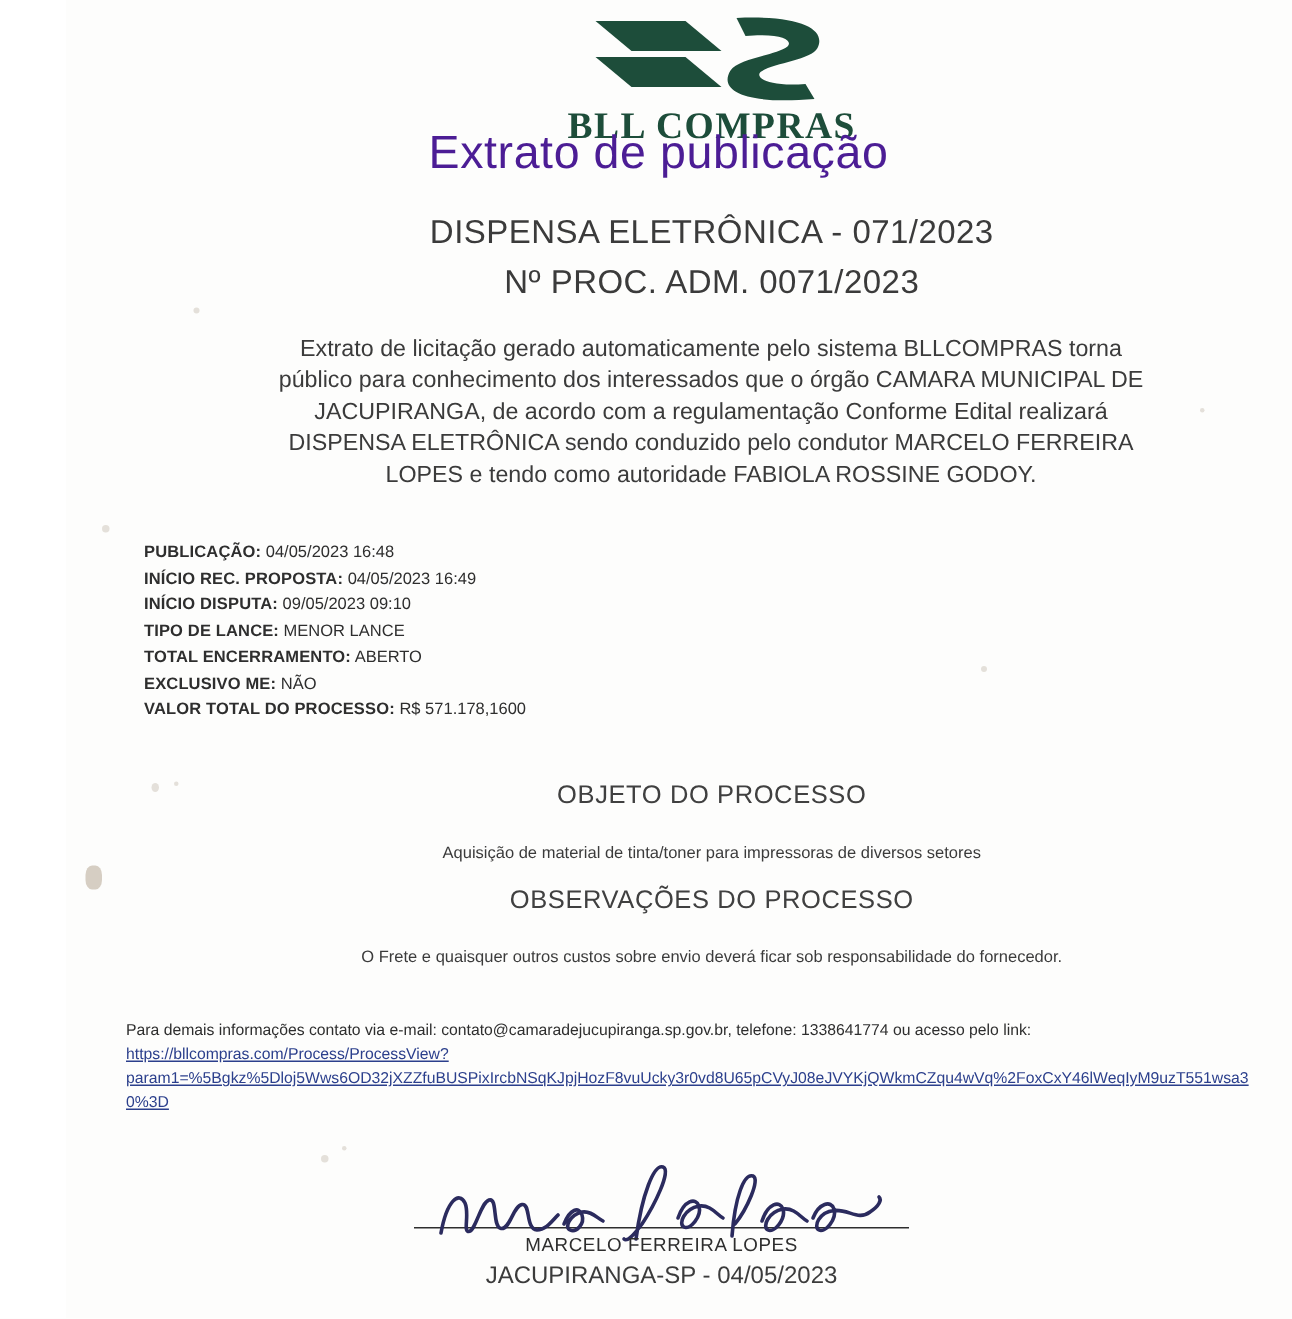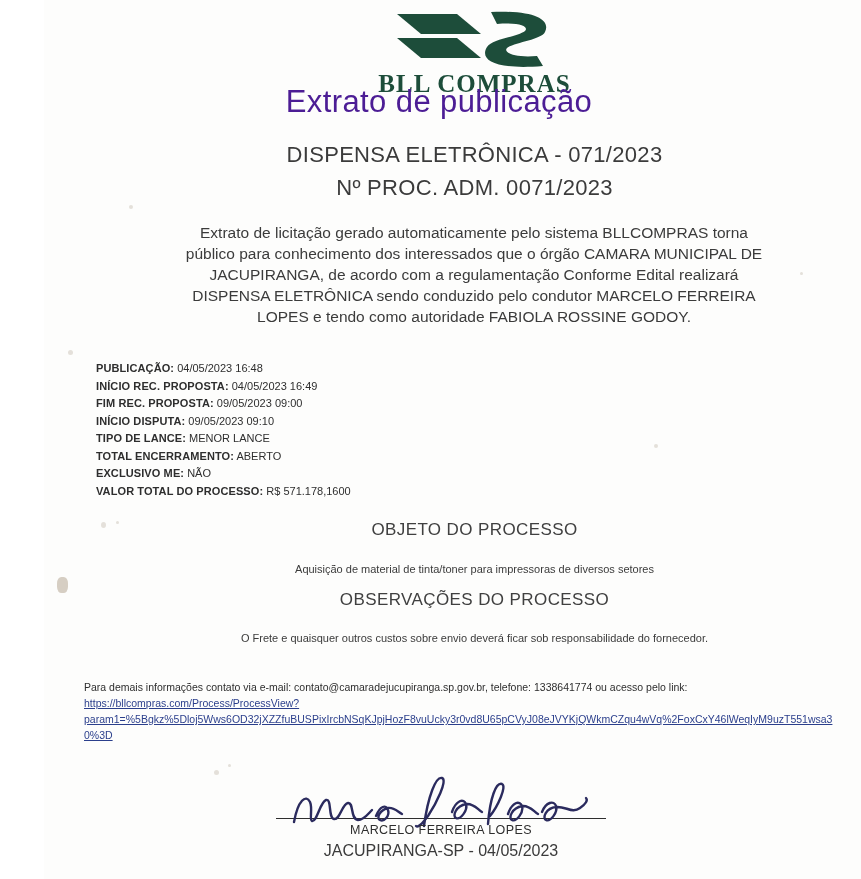--- a/index.html
+++ b/index.html
@@ -220,24 +220,20 @@
   <div class="intro">Extrato de licitação gerado automaticamente pelo sistema BLLCOMPRAS torna público para conhecimento dos interessados que o órgão CAMARA MUNICIPAL DE JACUPIRANGA, de acordo com a regulamentação Conforme Edital realizará DISPENSA ELETRÔNICA sendo conduzido pelo condutor MARCELO FERREIRA LOPES e tendo como autoridade FABIOLA ROSSINE GODOY.</div>
 
   <div class="fields">
     <div class="row">
       <span class="k">PUBLICAÇÃO:</span>
       <span class="v">04/05/2023 16:48</span>
     </div>
     <div class="row">
       <span class="k">INÍCIO REC. PROPOSTA:</span>
       <span class="v">04/05/2023 16:49</span>
-    </div>
-    <div class="row">
-      <span class="k">FIM REC. PROPOSTA:</span>
-      <span class="v">09/05/2023 09:00</span>
     </div>
     <div class="row">
       <span class="k">INÍCIO DISPUTA:</span>
       <span class="v">09/05/2023 09:10</span>
     </div>
     <div class="row">
       <span class="k">TIPO DE LANCE:</span>
       <span class="v">MENOR LANCE</span>
     </div>
     <div class="row">

